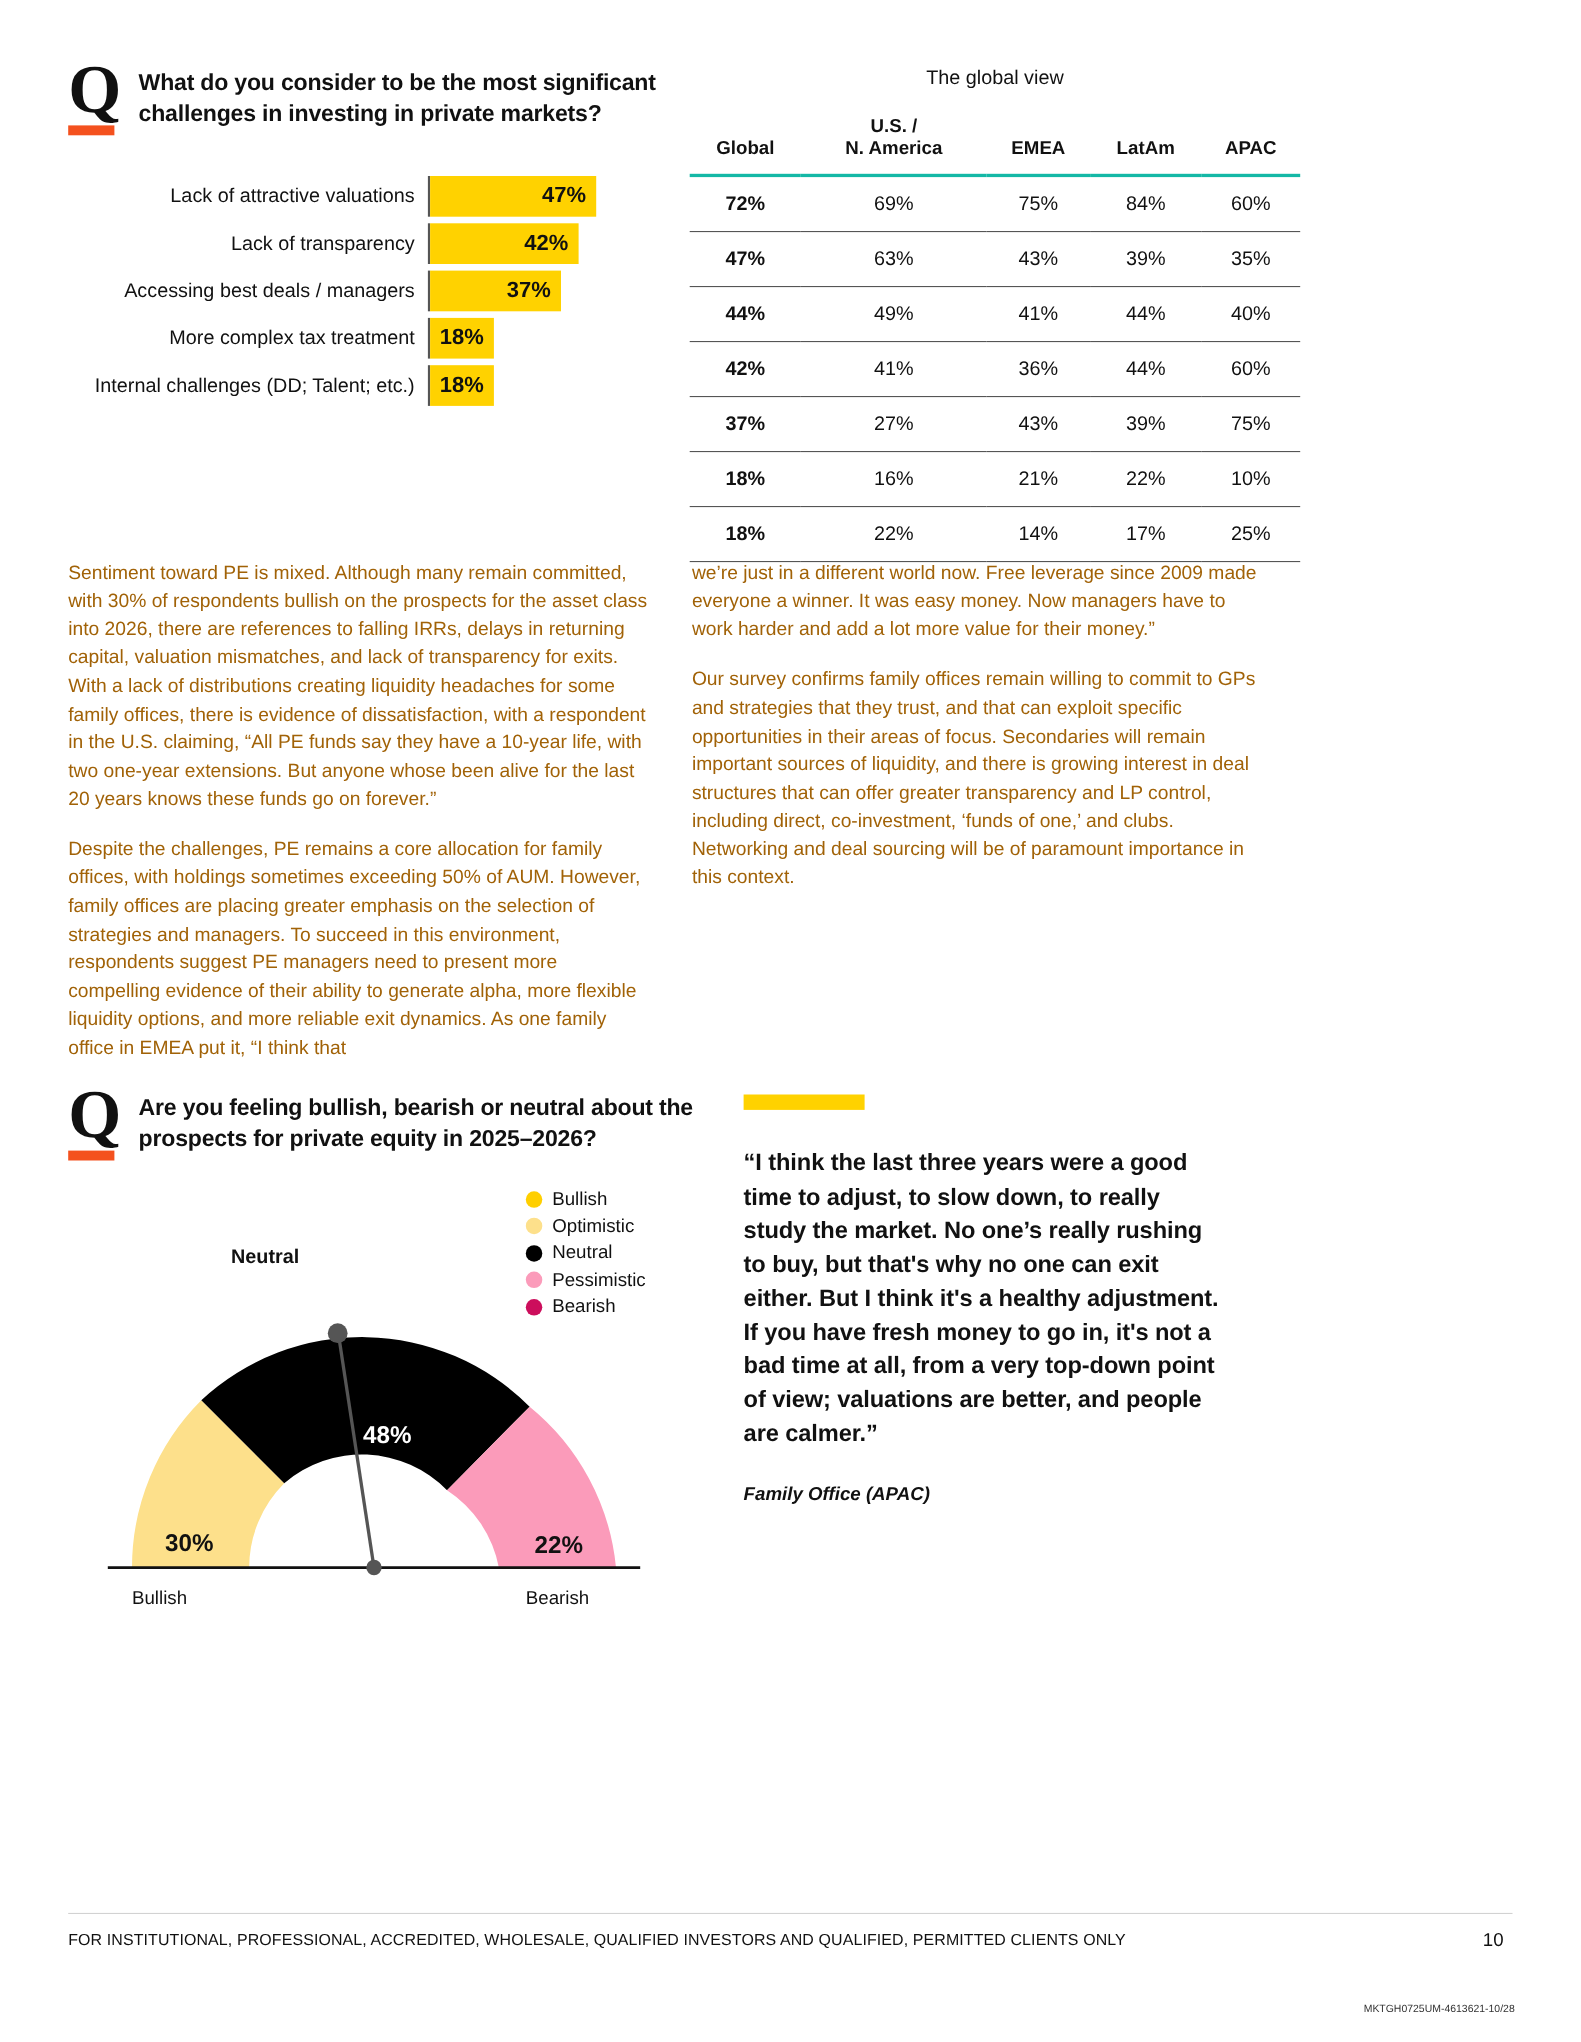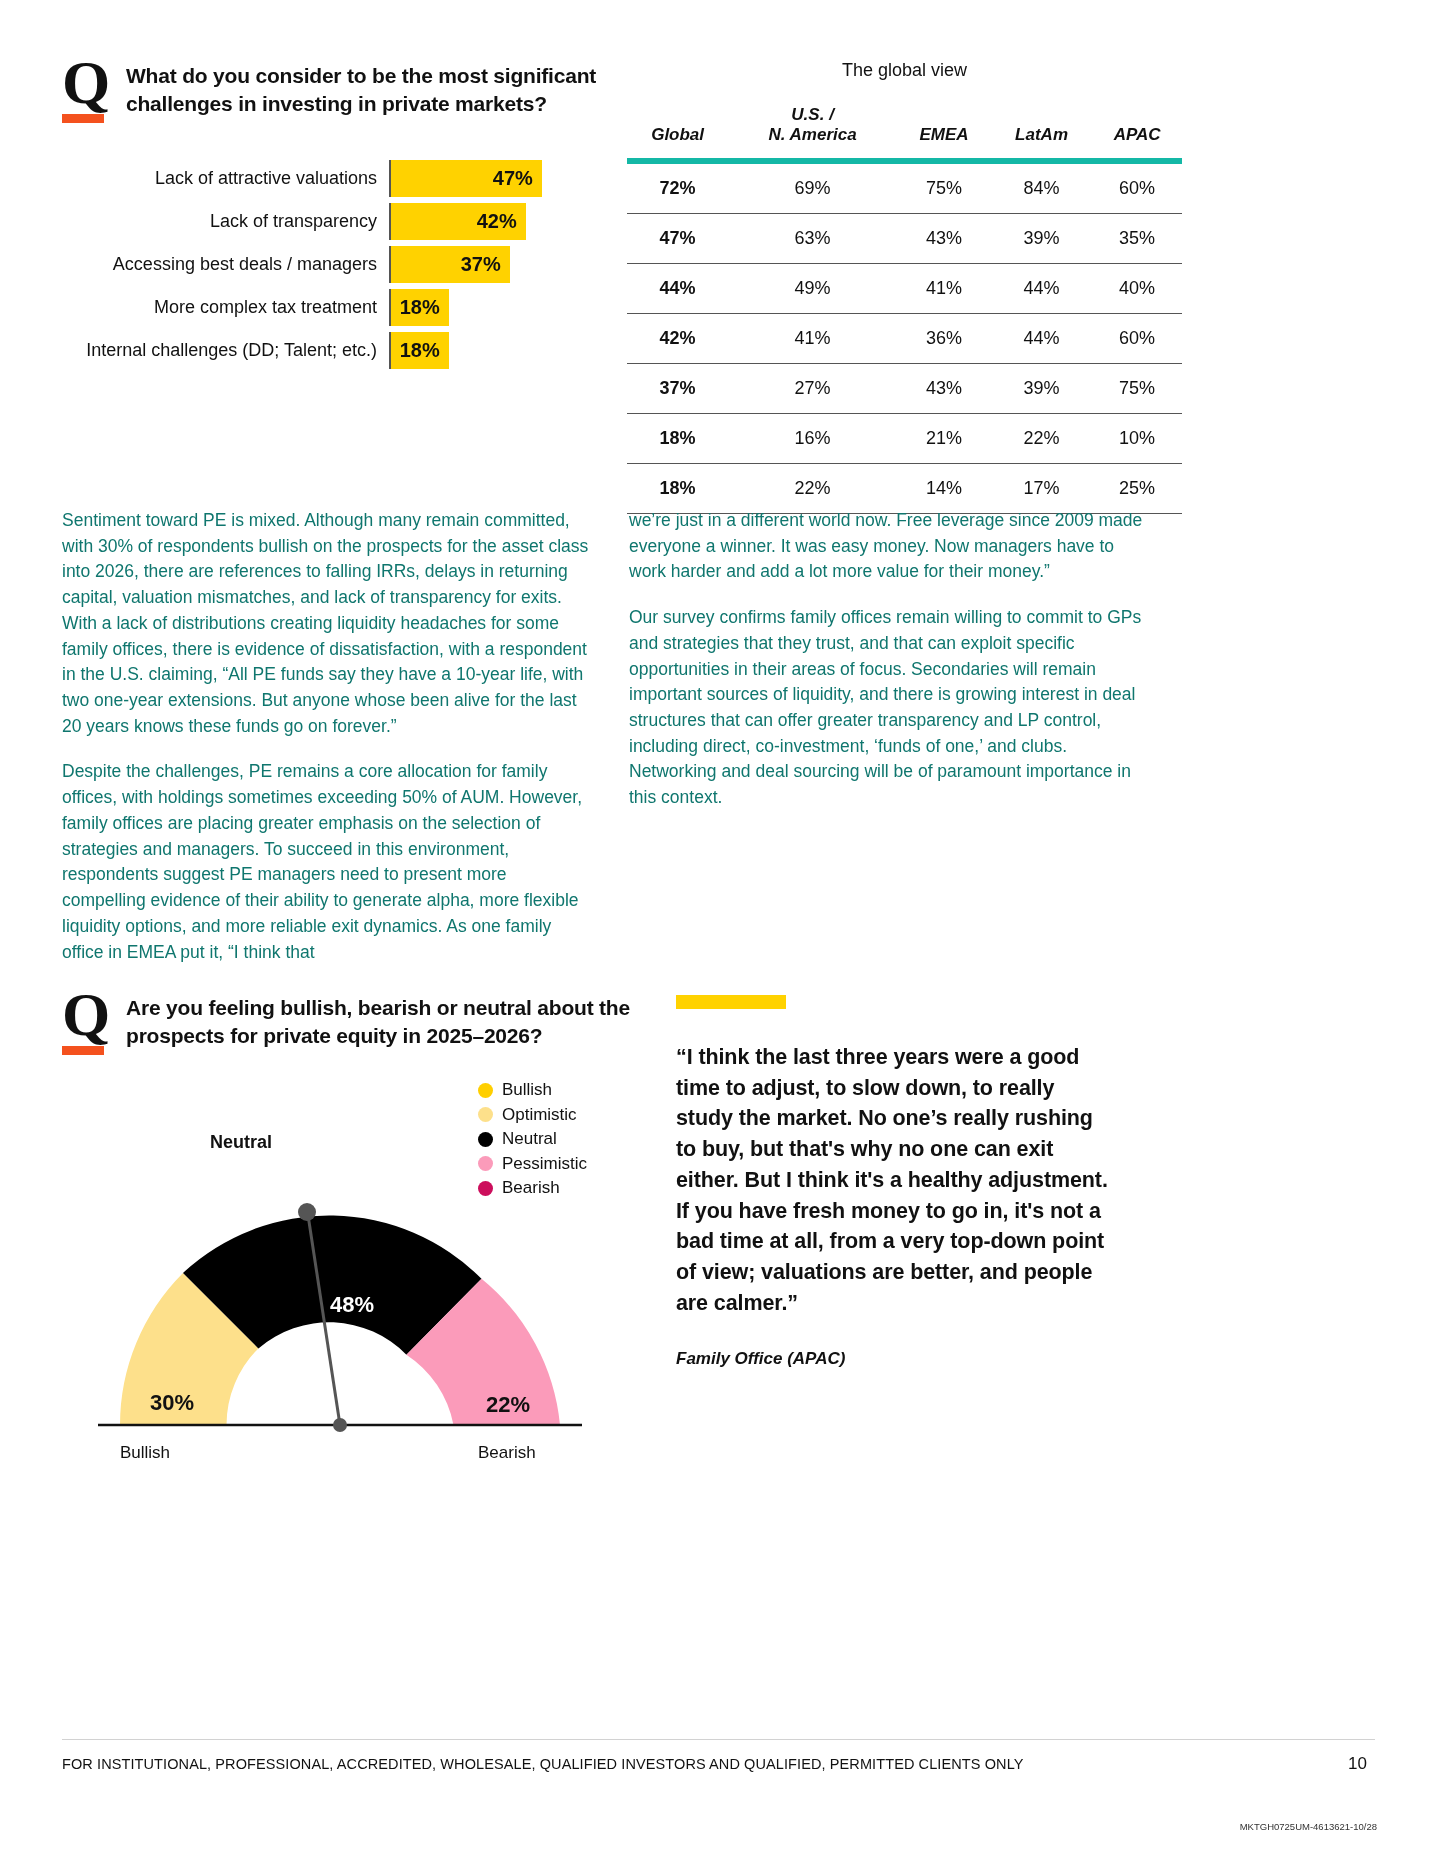--- a/index.html
+++ b/index.html
@@ -44,30 +44,30 @@
   .bar-val { font-size:20px; font-weight:bold; color:#111; white-space:nowrap; }
 
   
   #global-table { position:absolute; left:627px; top:60px; width:555px; }
   .tbl-title { text-align:center; font-size:18px; color:#111; margin-bottom:24px; }
   table { border-collapse:collapse; width:100%; }
   table th {
     font-size:17px; font-weight:bold; padding:0 0 12px 0; text-align:center;
     vertical-align:bottom; line-height:1.2;
   }
-  table thead tr th { border-bottom:6px solid #14b8a6;font-style:italic; }
+  table thead tr th { border-bottom:3px solid #14b8a6; }
   table td {
     font-size:18px; text-align:center; padding:14px 0 14px 0;
     border-bottom:1.5px solid #555;
   }
   table td.bold { font-weight:bold; }
   table tbody tr:last-child td { border-bottom:1.5px solid #555; }
 
   
-  .col-text { position:absolute; font-size:17.5px; line-height:1.47; color:#0f766e; }
+  .col-text { position:absolute; font-size:17.5px; line-height:1.47; color:#a16207; }
   .col-text p { margin:0 0 20px 0; }
   #text-left  { left:62px;  top:508px; width:530px; }
   #text-right { left:629px; top:508px; width:525px; }
 
   
   #gauge-wrap { position:absolute; left:60px; top:1105px; width:580px; height:350px; }
   #gauge-svg { position:absolute; left:20px; top:55px; }
   .gauge-pct { font-size:22px; font-weight:bold; fill:#111; }
   .gauge-pct-w { font-size:22px; font-weight:bold; fill:#ffffff; }
   .axis-lbl { position:absolute; font-size:17px; color:#111; }

